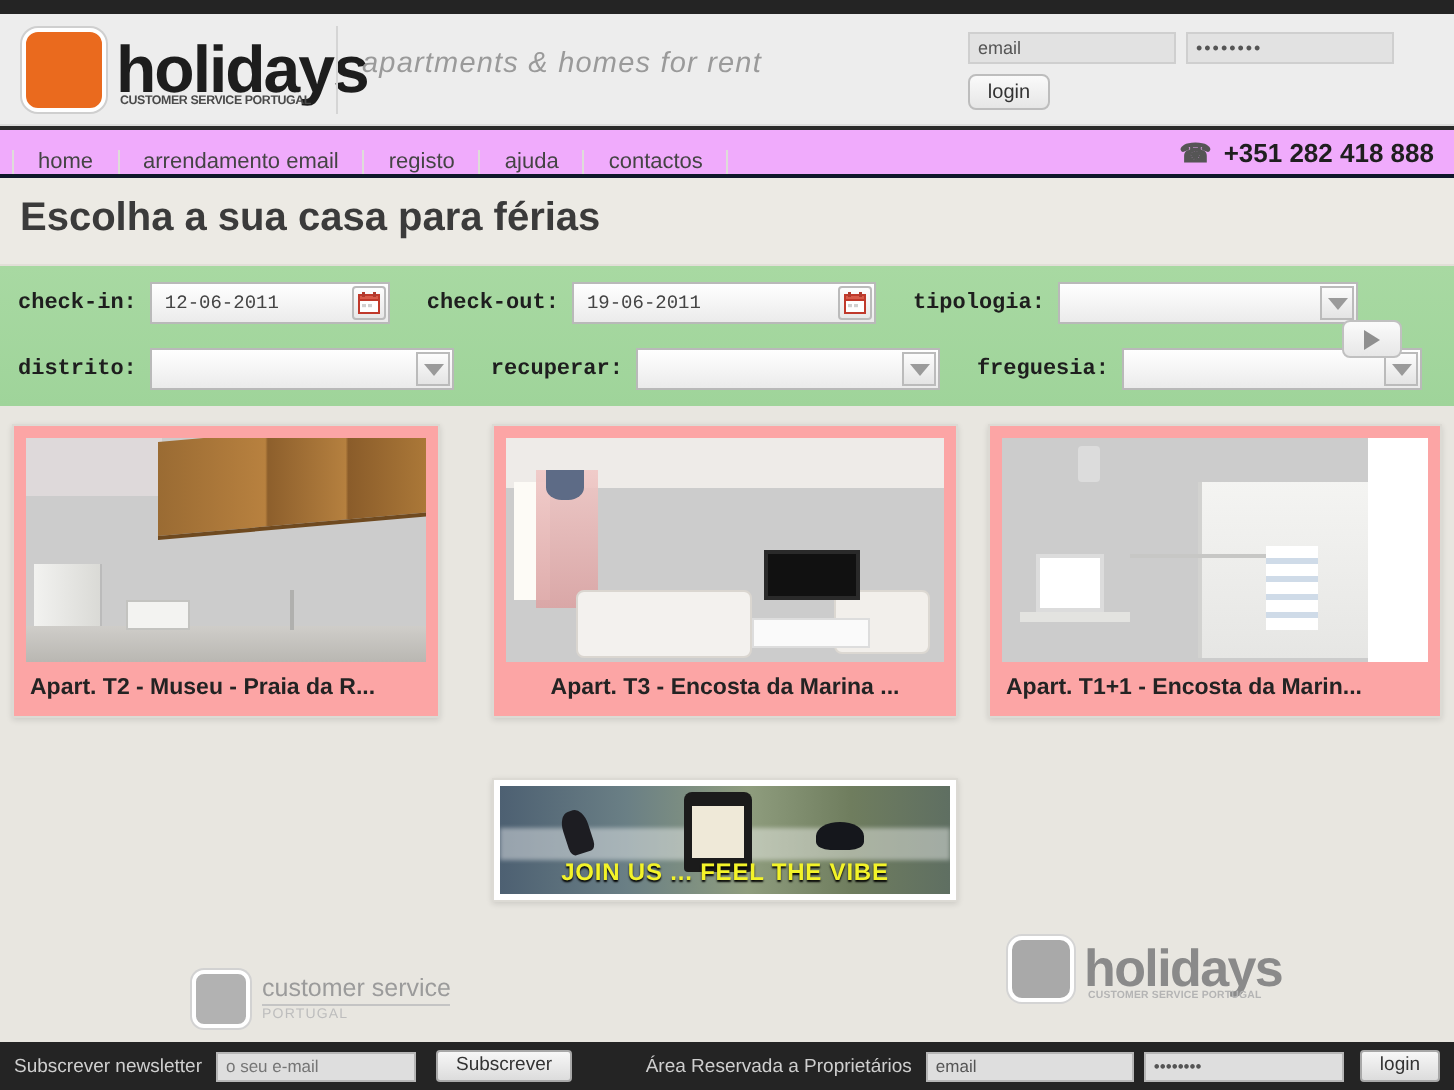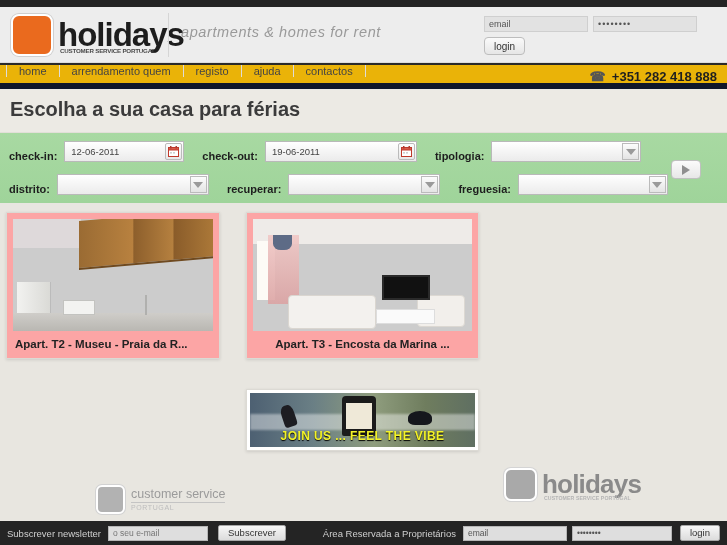--- a/index.html
+++ b/index.html
@@ -86,24 +86,24 @@
     position: absolute; left: 0px; top: 46px;
     display: flex; gap: 14px;
     font-size: 8px; color: #e8743a;
     white-space: nowrap;
   }
   .lg-links a { color: #e8743a; text-decoration: underline; }
 
   
   .navbar {
     position: absolute; left: 0; top: 63px; width: 727px; height: 26px;
-    background: #eab308;
+    background: #f0abfc;
     border-top: 2px solid #2a2a2a;
-    border-bottom: 6px solid #0f172a;
-    display: flex; align-items: flex-start;
+    border-bottom: 2px solid #0f172a;
+    display: flex; align-items: flex-end;
   }
   .nav-item {
     display: flex; align-items: center; padding: 0 12px;
     font-size: 11px; color: #444;
     border-right: 1px solid #dedcd8;
     cursor: pointer;
   }
   .nav-item:first-child { border-left: 1px solid #dedcd8; margin-left: 6px; }
   .phone {
     position: absolute; right: 10px; top: 4px;
@@ -121,21 +121,21 @@
   .band h1 {
     margin: 0; position: absolute; left: 10px; top: 9px;
     font-size: 20px; font-weight: bold; color: #3b3b3b;
   }
 
   
   .search {
     position: absolute; left: 0; top: 133px; width: 727px; height: 70px;
     background: linear-gradient(#a8d9a2,#9fd49a);
   }
-  .srow { position: absolute; display: flex; align-items: flex-end; }
+  .srow { position: absolute; display: flex; align-items: center; font-family: Liberation Mono, monospace; }
   .srow.r1 { left: 0; top: 8px; }
   .srow.r2 { left: 0; top: 41px; }
   .slabel {
     font-size: 11px; font-weight: bold; color: #1e1e1e;
     padding-left: 9px; white-space: nowrap;
   }
   .sfield {
     position: relative; height: 21px; margin-left: 7px;
     background: linear-gradient(#ffffff,#ebebeb);
     border: 1px solid #b9b9b9;
@@ -427,21 +427,21 @@
       <button class="lg-btn">login</button>
       <div class="lg-links">
         <a href="#">recuperar palavra-passe</a>
         <a href="#">registo</a>
       </div>
     </div>
   </div>
 
   <div class="navbar">
     <div class="nav-item">home</div>
-    <div class="nav-item">arrendamento quem</div>
+    <div class="nav-item">arrendamento email</div>
     <div class="nav-item">registo</div>
     <div class="nav-item">ajuda</div>
     <div class="nav-item">contactos</div>
     <div class="phone">
       <span class="phone-icon">☎</span>
       <span>+351 282 418 888</span>
     </div>
   </div>
 
   <div class="band">
@@ -542,20 +542,32 @@
         <div class="curtain"></div>
           <div class="lamp"></div>
         <div class="sofa"></div>
           <div class="sofa2"></div>
         <div class="tvstand"></div>
           <div class="tv"></div>
       </div>
       <div class="title">Apart. T3 - Encosta da Marina ...</div>
     </div>
 
+    <div class="card" style="left:494px; width:227px;">
+      <div class="photo ph3">
+        <div class="white-right"></div>
+        <div class="mirror"></div>
+          <div class="rail"></div>
+        <div class="curtainb"></div>
+          <div class="win"></div>
+        <div class="shelf"></div>
+          <div class="light"></div>
+      </div>
+      <div class="title">Apart. T1+1 - Encosta da Marin...</div>
+    </div>
   </div>
 
   <div class="banner-wrap">
     <div class="banner">
       <div class="wave"></div>
       <div class="surfer1"></div>
       <div class="crest"></div>
       <div class="surfer2"></div>
       <div class="tagline2">JOIN US ... FEEL THE VIBE</div>
     </div>

